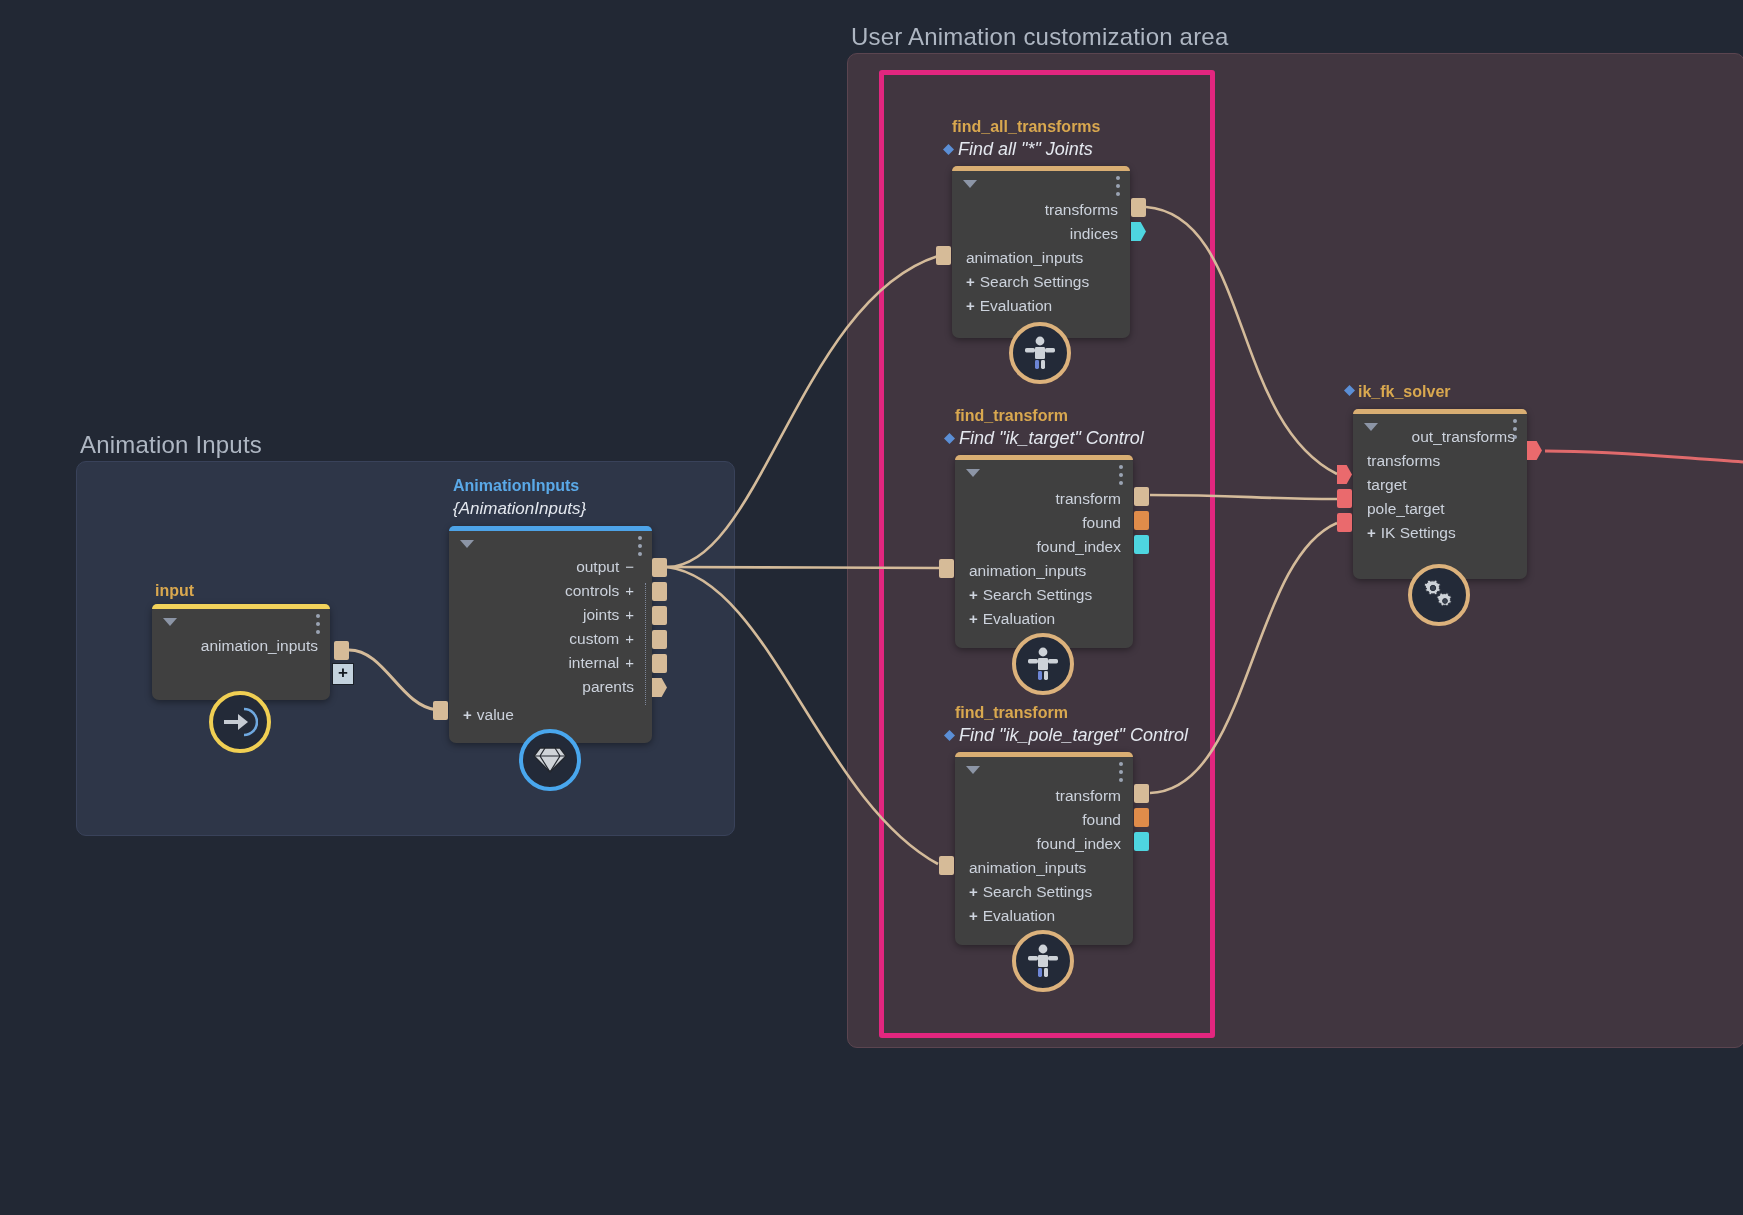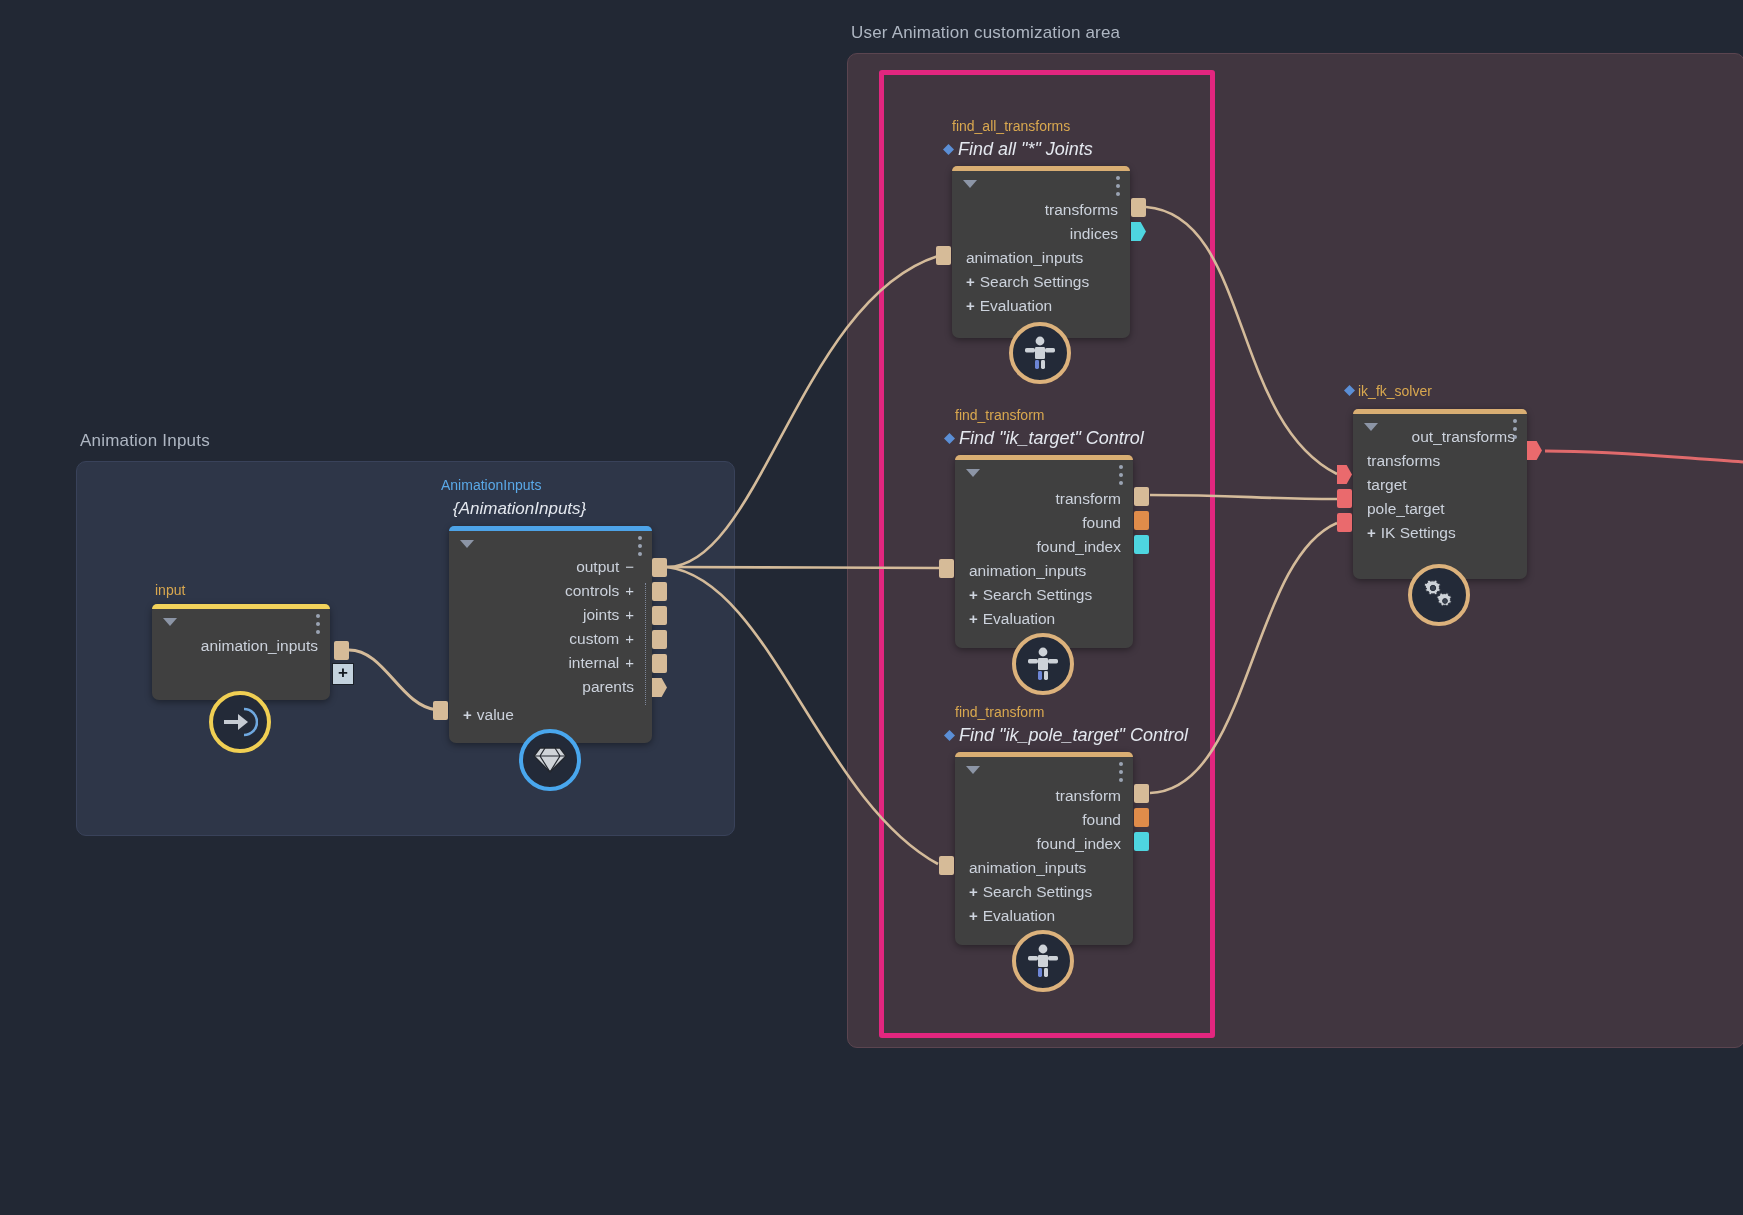--- a/index.html
+++ b/index.html
@@ -5,21 +5,21 @@
   html,body{margin:0;padding:0;background:#222834;}
   body{
     width:1743px;height:1215px;position:relative;overflow:hidden;
     font-family:"Liberation Sans", sans-serif;
     color:#c8cdd6;
   }
   #canvas{position:absolute;inset:0;}
   .wires{position:absolute;left:0;top:0;width:1743px;height:1215px;pointer-events:none;}
 
   
-  .group-title{position:absolute;font-size:17px;color:#aeb6c2;letter-spacing:.2px;white-space:nowrap;}
+  .group-title{position:absolute;font-size:24px;color:#aeb6c2;letter-spacing:.2px;white-space:nowrap;}
   .group-box{position:absolute;border-radius:10px;}
   .group-left{background:#2e3648;border:1px solid #39425a;}
   .group-right{background:#413640;border:1px solid #5b4550;}
   .pink-frame{position:absolute;border:5px solid #e2267f;border-radius:3px;background:transparent;}
 
   
   .node{position:absolute;border-radius:7px;background:#404040;box-shadow:0 2px 7px rgba(0,0,0,.40);}
   .node .accent{position:absolute;left:0;top:0;right:0;height:5px;border-radius:7px 7px 0 0;}
   .acc-gold{background:#d9ae73;}
   .acc-yellow{background:#f2d25b;}
@@ -44,21 +44,21 @@
   .port.sq{border-radius:2px;}
   .port-tan{background:#d6bb98;}
   .port-cyan{background:#4ed5e0;}
   .port-orange{background:#e08c4a;}
   .port-red{background:#ea6a6d;}
   .port.arrow{ clip-path:polygon(0 0,64% 0,100% 50%,64% 100%,0 100%); }
   .plusbtn{position:absolute;width:20px;height:20px;background:#c3d2de;border:1px solid #1b2028;
            color:#121820;font-size:17px;line-height:17px;text-align:center;font-weight:bold;}
 
   
-  .cap-name{position:absolute;font-size:14px;white-space:nowrap;}
+  .cap-name{position:absolute;font-size:16px;white-space:nowrap;font-weight:bold;}
   .cap-name.gold{color:#d9a84f;}
   .cap-name.blue{color:#5aa9e8;}
   .cap-sub{position:absolute;font-size:18px;font-style:italic;color:#e4e8ef;white-space:nowrap;}
   .cap-dia{position:absolute;width:11px;height:11px;background:#5b8fd6;
            clip-path:polygon(50% 0,100% 50%,50% 100%,0 50%);}
 
   
   .badge{position:absolute;width:62px;height:62px;border-radius:50%;background:#232a38;
          box-sizing:border-box;display:flex;align-items:center;justify-content:center;}
   .badge.gold{border:4px solid #dcb27c;}
@@ -115,21 +115,21 @@
   </div>
   <div class="port sq port-tan" style="left:334px;top:641px;"></div>
   <div class="plusbtn" style="left:332px;top:663px;">+</div>
   <div class="badge yellow" style="left:209px;top:691px;">
     <svg width="36" height="30" viewBox="0 0 36 30">
       <path d="M2 13h14v-6l10 8-10 8v-6H2z" fill="#c6cbd3"></path>
       <path d="M22 2a13 13 0 0 1 0 26" stroke="#6fa8e0" stroke-width="2.6" fill="none"></path>
     </svg>
   </div>
 
-  <div class="cap-name blue" style="left:441px;top:477px;">AnimationInputs</div>
+  <div class="cap-name blue" style="left:453px;top:477px;">AnimationInputs</div>
   <div class="cap-sub" style="left:453px;top:499px;font-size:17px;">{AnimationInputs}</div>
   <div class="node" style="left:449px;top:526px;width:203px;height:217px;">
     <div class="accent acc-blue"></div>
     <div class="nodehead">
       <span class="caret"></span>
       <span class="kebab">
           <i></i>
           <i></i>
           <i></i>
         </span>

